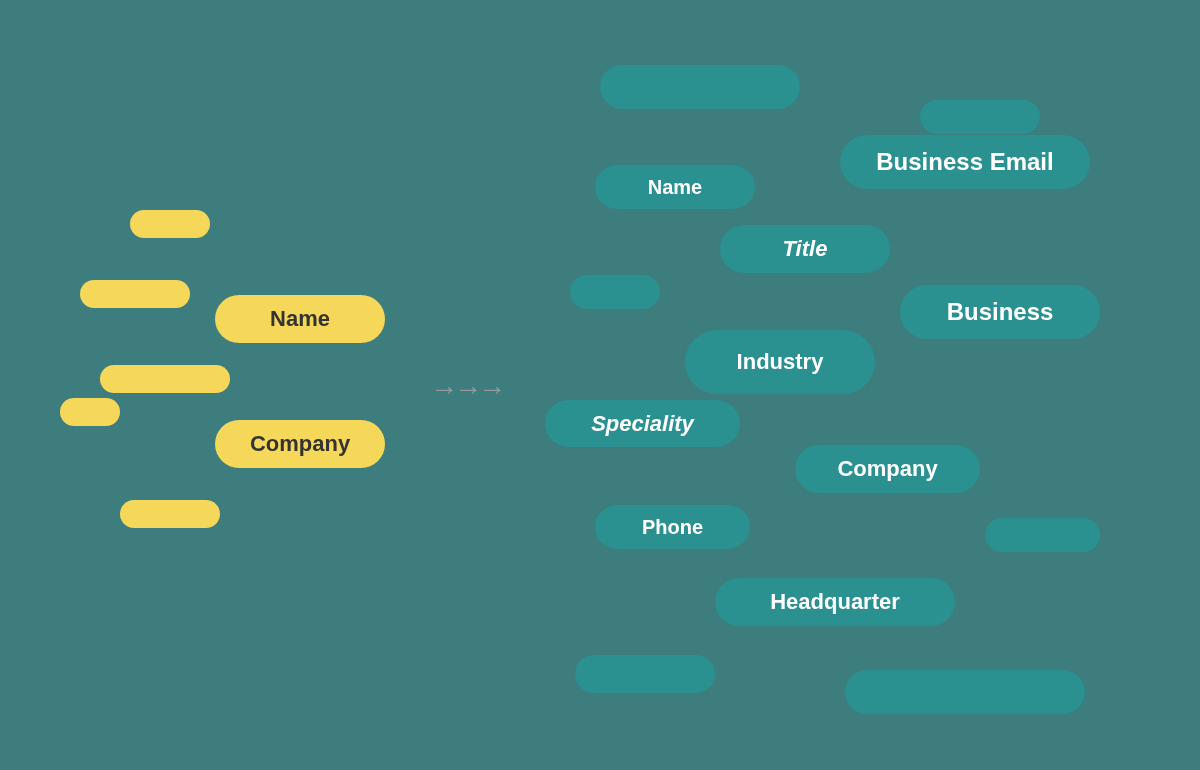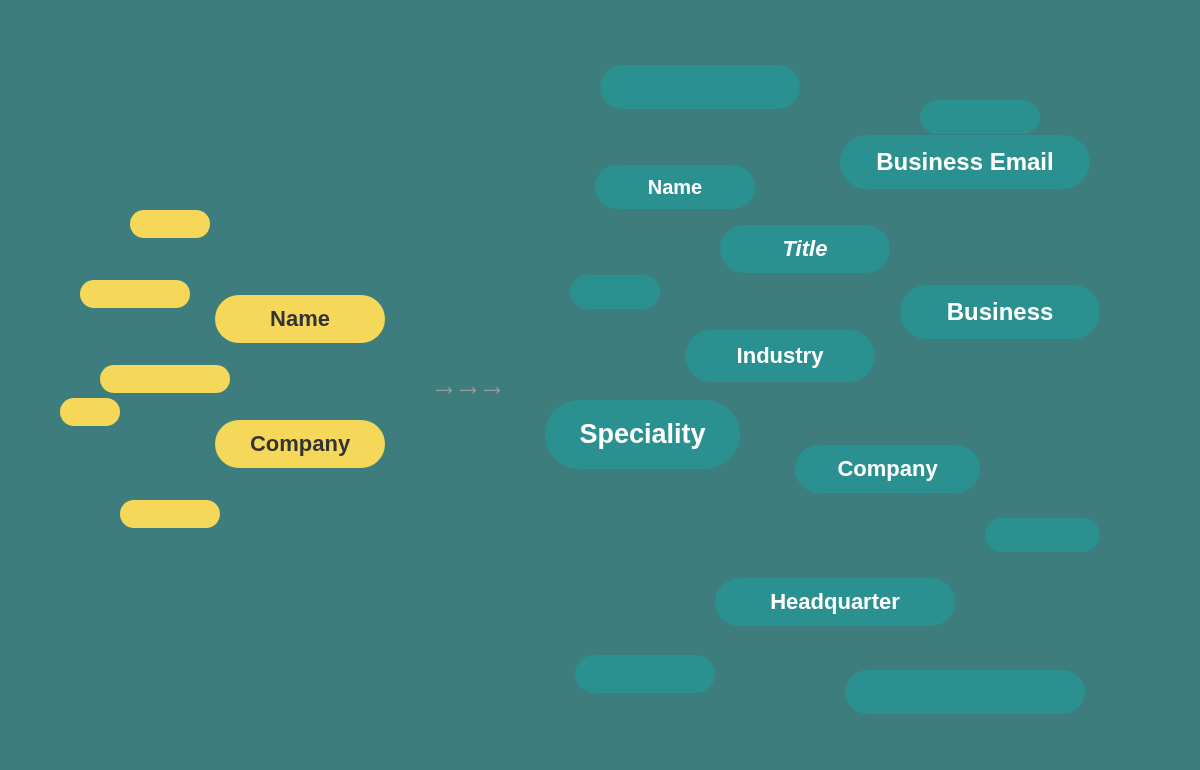--- a/index.html
+++ b/index.html
@@ -72,27 +72,27 @@
     
     .r-title { width: 170px; height: 48px; left: 720px; top: 225px; font-size: 22px; font-style: italic; }
 
     
     .r-small-1 { width: 90px; height: 34px; left: 570px; top: 275px; }
 
     
     .r-employee { width: 200px; height: 54px; left: 900px; top: 285px; font-size: 24px; }
 
     
-    .r-industry { width: 190px; height: 52px; left: 685px; top: 330px; font-size: 22px; }
+    .r-industry { width: 190px; height: 64px; left: 685px; top: 330px; font-size: 22px; }
 
     
     .r-location { width: 200px; height: 54px; left: 960px; top: 375px; font-size: 24px; }
 
     
-    .r-speciality { width: 195px; height: 69px; left: 545px; top: 400px; font-size: 27px; }
+    .r-speciality { width: 195px; height: 47px; left: 545px; top: 400px; font-size: 22px; font-style: italic; }
 
     
     .r-company { width: 185px; height: 48px; left: 795px; top: 445px; font-size: 22px; }
 
     
     .r-phone { width: 155px; height: 44px; left: 595px; top: 505px; font-size: 20px; }
 
     
     .r-small-2 { width: 115px; height: 34px; left: 985px; top: 518px; }
 
@@ -121,18 +121,19 @@
   <div class="pill pill-teal r-top-1"></div>
   <div class="pill pill-teal r-top-2"></div>
   <div class="pill pill-teal r-name">Name</div>
   <div class="pill pill-teal r-business-email">Business Email</div>
   <div class="pill pill-teal r-title">Title</div>
   <div class="pill pill-teal r-small-1"></div>
   <div class="pill pill-teal r-employee">Business</div>
   <div class="pill pill-teal r-industry">Industry</div>
   <div class="pill pill-teal r-speciality">Speciality</div>
   <div class="pill pill-teal r-company">Company</div>
+  <div class="pill pill-teal r-phone">Phone</div>
   <div class="pill pill-teal r-small-2"></div>
   <div class="pill pill-teal r-headquarter">Headquarter</div>
   <div class="pill pill-teal r-bottom-1"></div>
   <div class="pill pill-teal r-bottom-2"></div>
 
 </div>
 
 </body></html>

